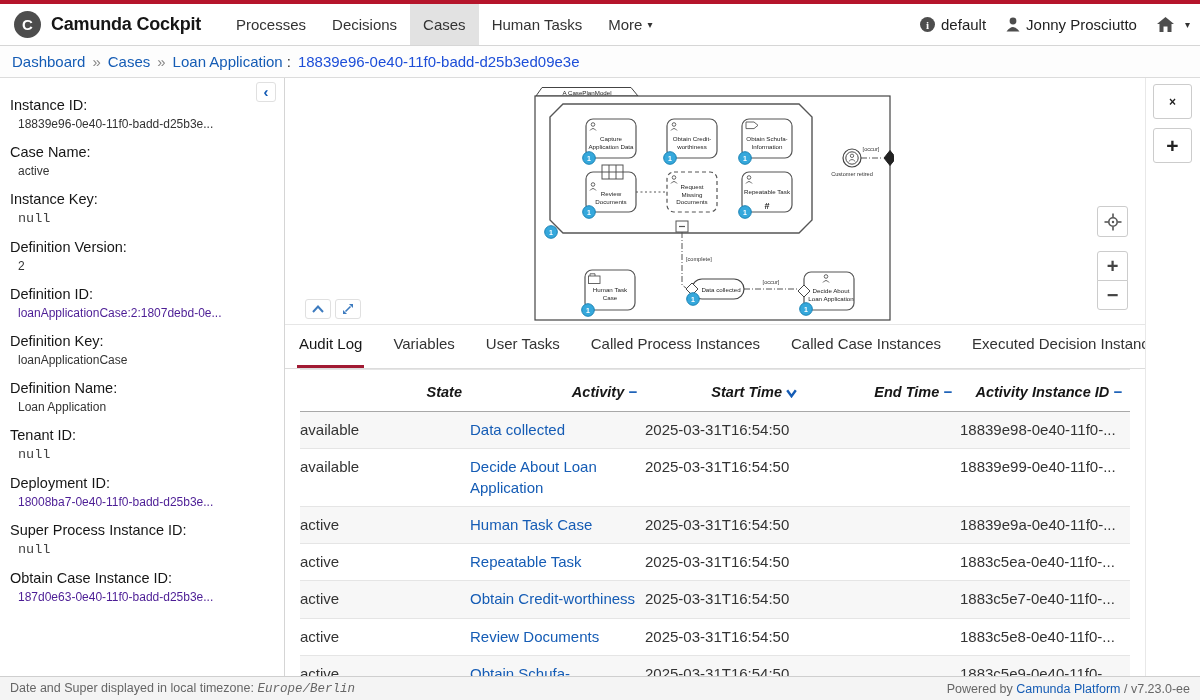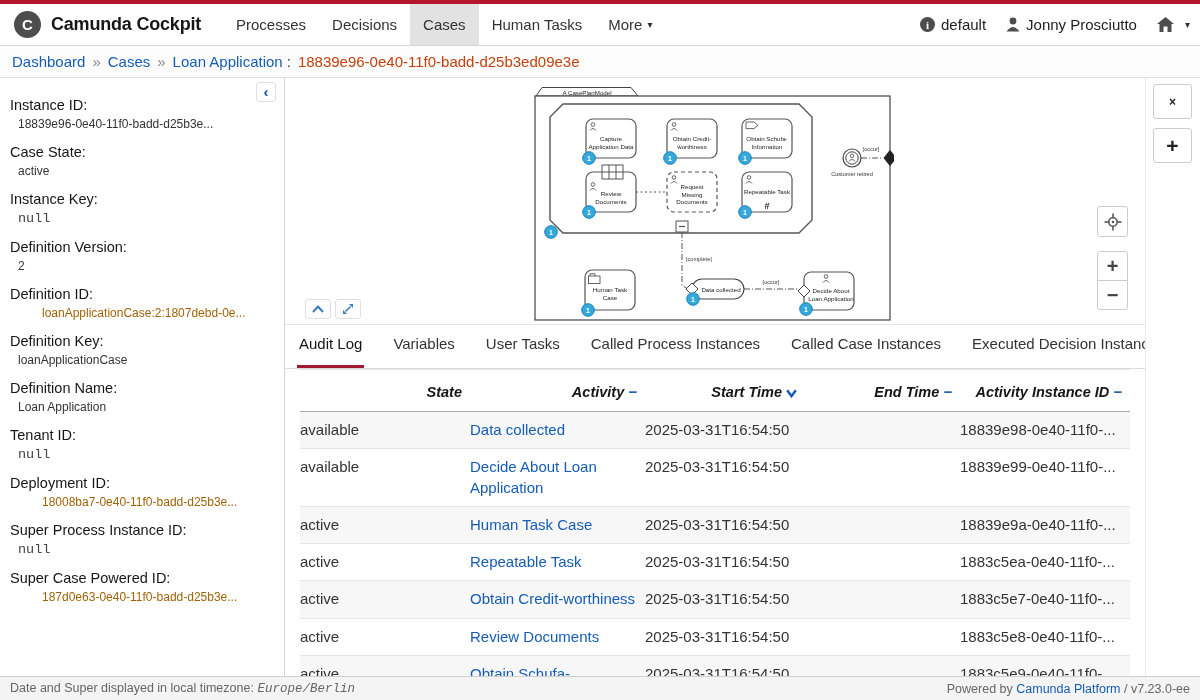--- a/index.html
+++ b/index.html
@@ -24,36 +24,36 @@
   .nav-right .chunk { display:flex; align-items:center; gap:6px; font-size:15px; color:#222; }
   .info-circle { width:15px; height:15px; border-radius:50%; background:#4d4d4d; color:#fff;
                  font-size:11px; font-weight:bold; display:flex; align-items:center;
                  justify-content:center; font-family:"Liberation Serif",serif; }
 
   .breadcrumb-bar { height:32px; border-bottom:1px solid #dcdcdc; background:#fdfdfd;
                     display:flex; align-items:center; padding:0 12px; font-size:15px; }
   .breadcrumb-bar a { color:#155cb5; text-decoration:none; }
   .bc-sep { color:#888; margin:0 7px; }
   .bc-colon { color:#333; margin:0 7px 0 4px; }
-  .bc-id { color:#c2410c; }
+  .bc-id { color:#1d4ed8; }
 
   
   .content { display:flex; height:598px; }
   .sidebar { width:285px; border-right:1px solid #d5d5d5; background:#fff;
              padding:6px 14px 0 10px; position:relative; overflow:hidden; }
   .collapse-btn { position:absolute; top:4px; right:8px; width:20px; height:20px;
                   border:1px solid #e0e0e0; border-radius:3px; background:#fff;
                   color:#155cb5; font-size:15px; font-weight:bold; line-height:17px;
                   text-align:center; cursor:pointer; }
   .field { margin-top:13px; }
   .field .flabel { font-weight:normal; font-size:14.5px; color:#161616; }
   .field .fvalue { margin:4px 0 0 8px; font-size:12px; color:#333; white-space:nowrap;
                    overflow:hidden; }
   .field .fvalue.code { font-family:"Liberation Mono", monospace; font-size:13.5px; color:#444; }
-  .field .fvalue a { color:#a16207; text-decoration:none;margin-left:24px; }
+  .field .fvalue a { color:#4c1d95; text-decoration:none; }
 
   .main { flex:1; display:flex; flex-direction:column; min-width:0; }
   .right-rail { width:55px; border-left:1px solid #e8e8e8; background:#fff; position:relative; }
   .rail-btn { position:absolute; left:7px; width:39px; height:35px; background:#fff;
               border:1px solid #ccc; border-radius:3px; cursor:pointer; color:#222;
               display:flex; align-items:center; justify-content:center; }
   .rail-btn.close { top:6px; font-size:12px; font-weight:bold; }
   .rail-btn.add { top:50px; font-size:21px; font-weight:bold; }
 
   
@@ -160,21 +160,21 @@
 <div class="content">
 
   <div class="sidebar">
     <div class="collapse-btn">‹</div>
 
     <div class="field">
       <div class="flabel">Instance ID:</div>
       <div class="fvalue">18839e96-0e40-11f0-badd-d25b3e...</div>
     </div>
     <div class="field">
-      <div class="flabel">Case State:</div>
+      <div class="flabel">Case Name:</div>
       <div class="fvalue">active</div>
     </div>
     <div class="field">
       <div class="flabel">Instance Key:</div>
       <div class="fvalue code">null</div>
     </div>
     <div class="field">
       <div class="flabel">Definition Version:</div>
       <div class="fvalue">2</div>
     </div>
@@ -196,21 +196,21 @@
     </div>
     <div class="field">
       <div class="flabel">Deployment ID:</div>
       <div class="fvalue"><a href="#">18008ba7-0e40-11f0-badd-d25b3e...</a></div>
     </div>
     <div class="field">
       <div class="flabel">Super Process Instance ID:</div>
       <div class="fvalue code">null</div>
     </div>
     <div class="field">
-      <div class="flabel">Super Case Powered ID:</div>
+      <div class="flabel">Obtain Case Instance ID:</div>
       <div class="fvalue"><a href="#">187d0e63-0e40-11f0-badd-d25b3e...</a></div>
     </div>
   </div>
 
   <div class="main">
     <div class="diagram-pane">
       <svg class="diagram-svg" width="364" height="240" viewBox="528 85 364 240">
 
         <polygon points="534,96 540,87.5 629,87.5 636,96" fill="#fff" stroke="#444" stroke-width="1"></polygon>
         <text class="dg-t" x="585" y="94.5" text-anchor="middle">A CasePlanModel</text>

